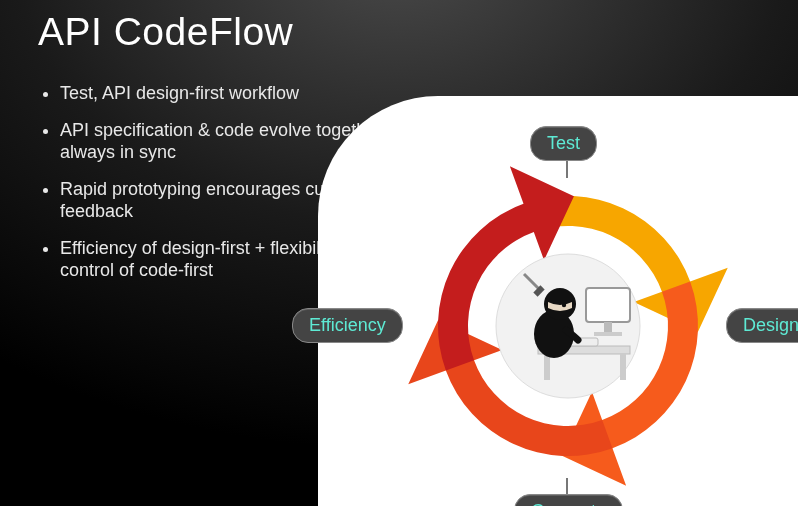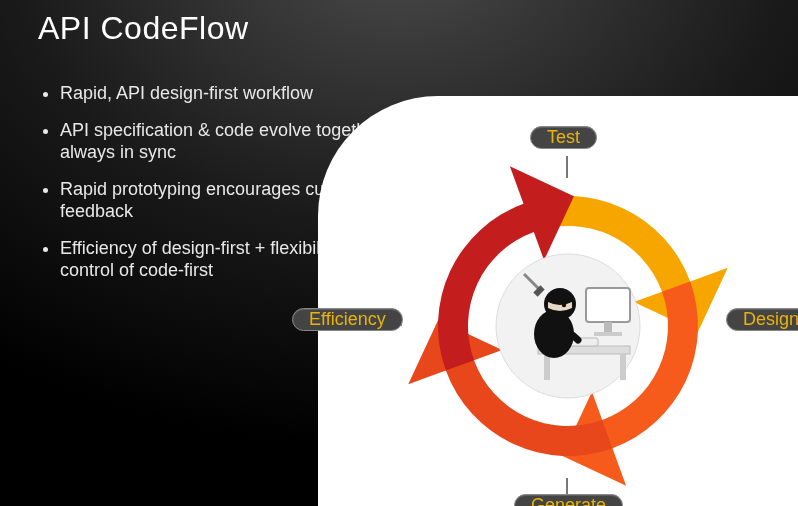--- a/index.html
+++ b/index.html
@@ -1,33 +1,33 @@
 <!DOCTYPE html>
 <html><head>
 <meta charset="utf-8">
 <style>
   html,body{margin:0;padding:0;width:798px;height:506px;overflow:hidden;font-family:"Segoe UI",Arial,sans-serif;background:#000;}
   .slide{position:relative;width:798px;height:506px;background:radial-gradient(ellipse 700px 500px at 50% -10%,#4a4a4a 0%,#1a1a1a 55%,#000 100%);color:#fff;}
-  .title{position:absolute;left:38px;top:10px;font-size:32px;font-weight:300;letter-spacing:0.5px;}
+  .title{position:absolute;left:38px;top:10px;font-size:39px;font-weight:300;letter-spacing:0.5px;}
   ul.bullets{position:absolute;left:38px;top:82px;margin:0;padding:0 0 0 22px;width:330px;font-size:18px;font-weight:300;line-height:1.25;}
   ul.bullets li{margin:0 0 14px 0;color:#e8e8e8;}
   .cycle-area{position:absolute;right:-40px;bottom:-30px;width:520px;height:440px;background:#fff;border-top-left-radius:120px;}
   svg.cycle{position:absolute;width:520px;height:440px;}
-  .stage{position:absolute;background:#444;color:#eab308;border:1px solid #888;border-radius:16px;padding:0 16px;font-size:18px;font-weight:300;white-space:nowrap;box-shadow:inset 0 1px 0 rgba(255,255,255,.15);text-align:center;}
+  .stage{position:absolute;background:#444;color:#5eead4;border:1px solid #888;border-radius:16px;padding:6px 16px;font-size:18px;font-weight:300;white-space:nowrap;box-shadow:inset 0 1px 0 rgba(255,255,255,.15);text-align:center;}
   .conn{position:absolute;background:#777;}
 </style>
 </head>
 <body>
 
 <div class="slide">
 
   <div class="title">API CodeFlow</div>
 
   <ul class="bullets">
-    <li>Rapid, API design-first workflow</li>
+    <li>Test, API design-first workflow</li>
     <li>API specification &amp; code evolve together, always in sync</li>
     <li>Rapid prototyping encourages customer feedback</li>
     <li>Efficiency of design-first + flexibility &amp; control of code-first</li>
   </ul>
 
   <div class="cycle-area">
     <svg class="cycle" viewBox="0 0 520 440">
       <defs>
 
         <g id="seg">

